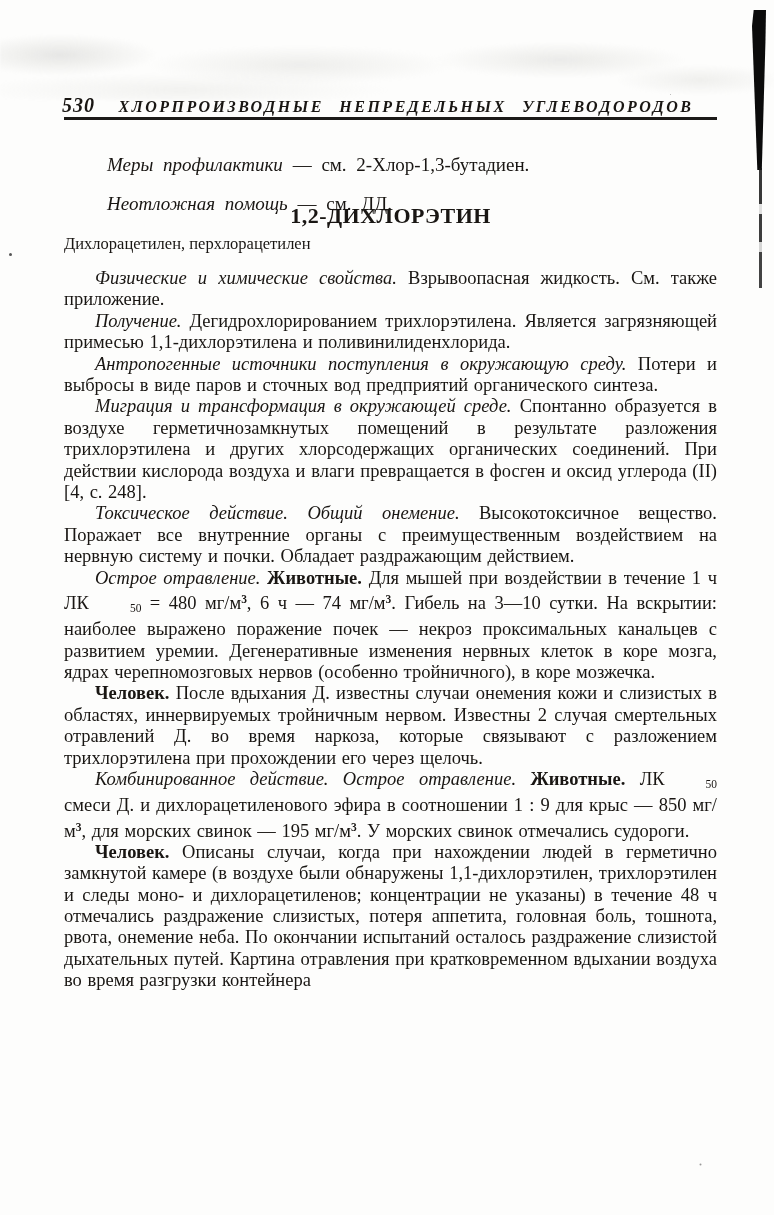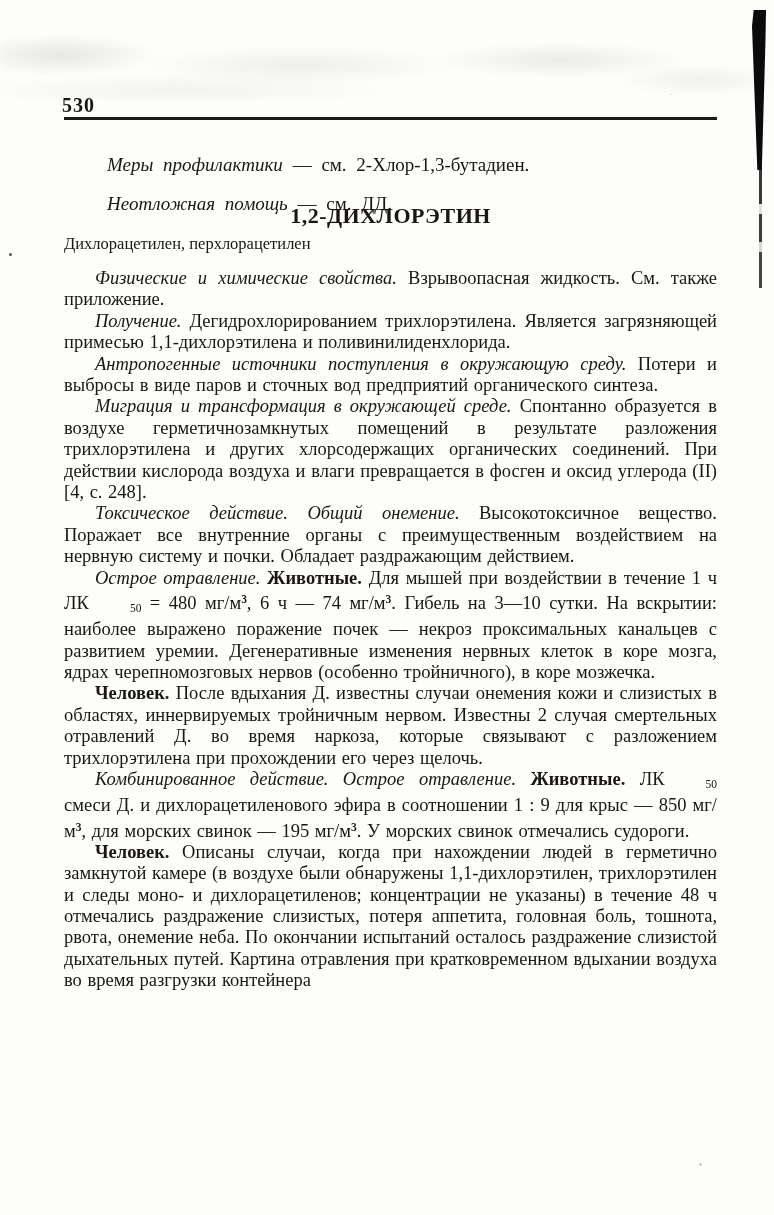--- a/index.html
+++ b/index.html
@@ -52,20 +52,21 @@
     opacity: .85;
   }
 
   
   .page-header {
     position: absolute;
     top: 94px; left: 62px;
     width: 655px;
     display: flex;
     align-items: baseline;
+    font-style: italic;
   }
   .page-number {
     font-size: 20px;
     font-weight: 600;
     letter-spacing: 1px;
   }
   .running-head {
     flex: 1;
     text-align: center;
     font-size: 16px;
@@ -141,20 +142,21 @@
 
 <div class="page">
 
   <div class="scan-noise"></div>
   <div class="scan-speck"></div>
   <div class="scan-edge-bar"></div>
   <div class="scan-edge-line"></div>
 
   <header class="page-header">
     <span class="page-number">530</span>
+    <span class="running-head">ХЛОРПРОИЗВОДНЫЕ НЕПРЕДЕЛЬНЫХ УГЛЕВОДОРОДОВ</span>
   </header>
   <div class="header-rule"></div>
 
   <section class="cross-refs">
     <p><span class="seg-i">Меры профилактики</span><span class="seg-n"> — см.  2-Хлор-1,3-бутадиен.</span></p>
     <p><span class="seg-i">Неотложная помощь</span><span class="seg-n"> — см.  ДД.</span></p>
   </section>
 
   <h1 class="article-title">1,2-ДИХЛОРЭТИН</h1>
   <div class="article-synonyms">Дихлорацетилен, перхлорацетилен</div>

